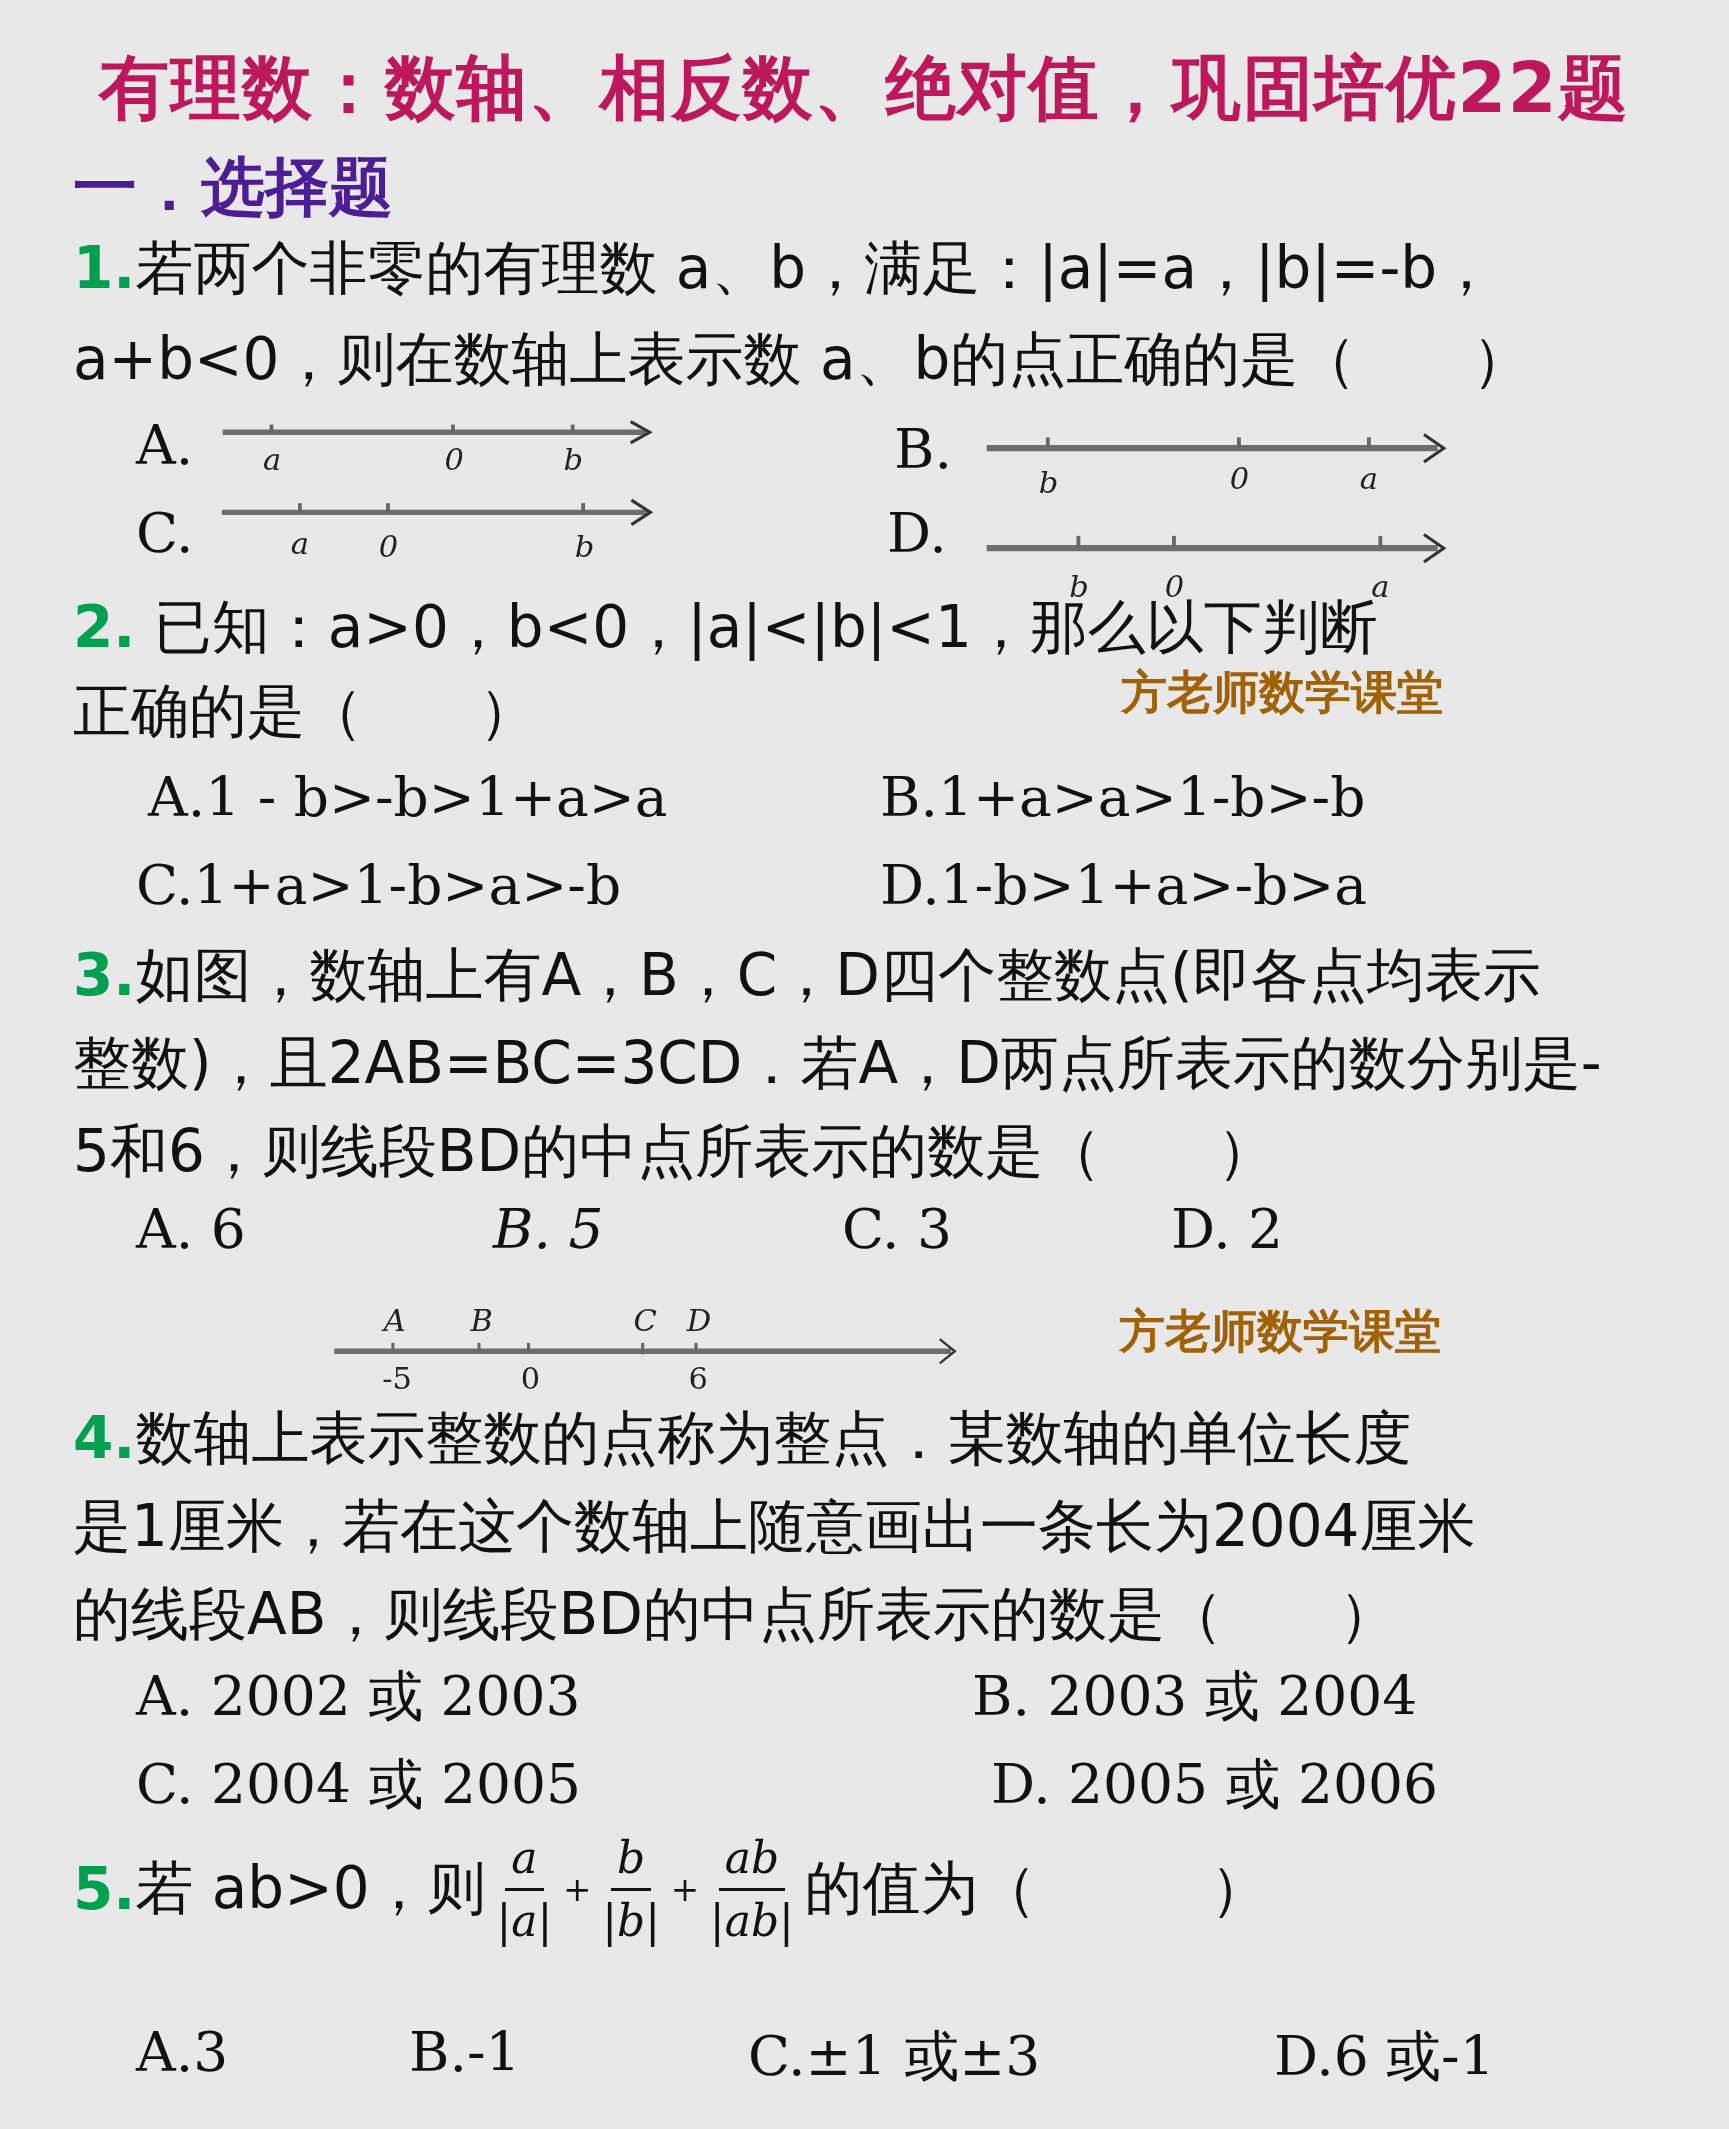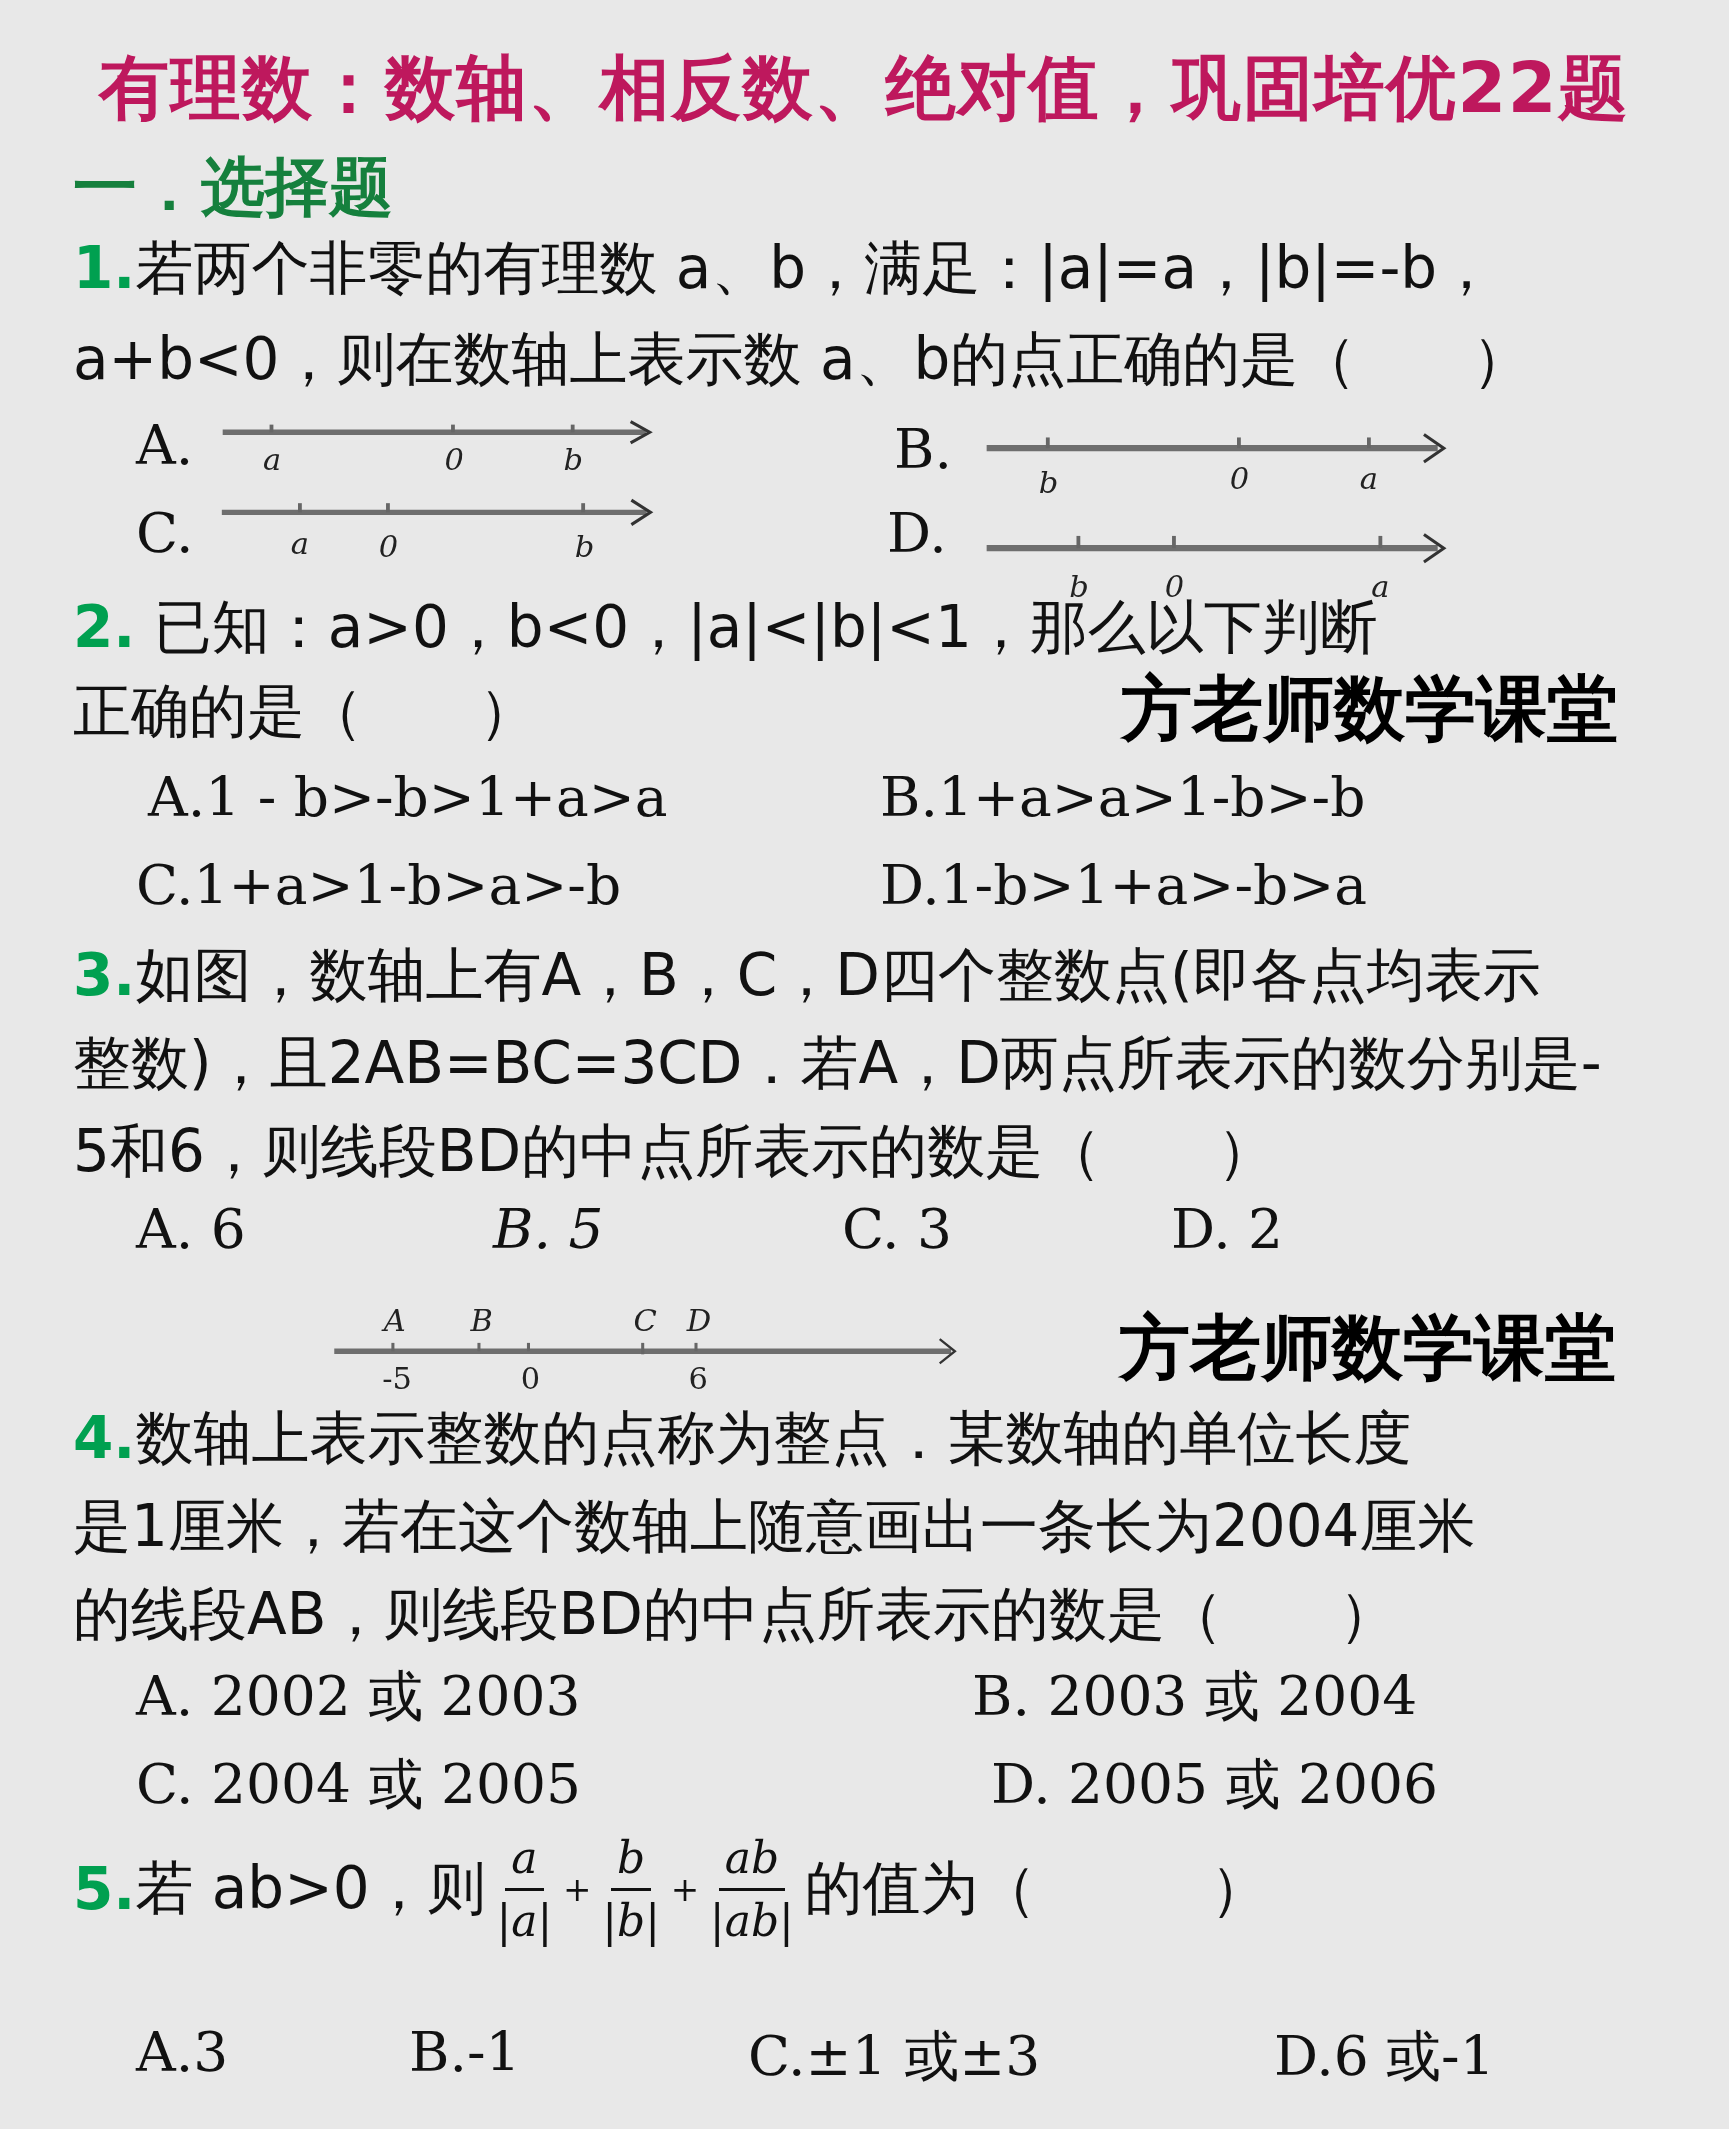--- a/index.html
+++ b/index.html
@@ -12,26 +12,26 @@
     overflow: hidden;
   }
   .abs { position: absolute; white-space: nowrap; }
   .title {
     left: 99px; top: 42px;
     font-size: 70px; color: #be185d; font-weight: bold;
     letter-spacing: 1.5px;
   }
   .section {
     left: 73px; top: 144px;
-    font-size: 64px; color: #15803d; font-weight: bold;
+    font-size: 64px; color: #4c1d95; font-weight: bold;
   }
   .line { font-size: 58px; left: 73px; }
   .qnum { color: #00a050; font-weight: bold; }
   .opt { font-size: 55px; font-family: "DejaVu Serif", serif; }
-  .watermark { font-size: 71px; color: #000000; font-weight: bold; }
+  .watermark { font-size: 46px; color: #a16207; font-weight: bold; }
   .nl-label { font-family: "DejaVu Serif", serif; font-style: italic; font-size: 40px; fill: #222; }
   .frac {
     display: inline-flex; flex-direction: column; align-items: center;
     vertical-align: middle; font-family: "DejaVu Serif", serif; font-style: italic;
     font-size: 44px; margin: 0 4.6px;
   }
   .frac .num { padding: 0 6.1px 4.6px; border-bottom: 3.1px solid #111; }
   .frac .den { padding: 4.6px 6.1px 0; }
   .plus { font-size: 34px; vertical-align: 23px; font-family: "DejaVu Serif", serif; }
 </style>

